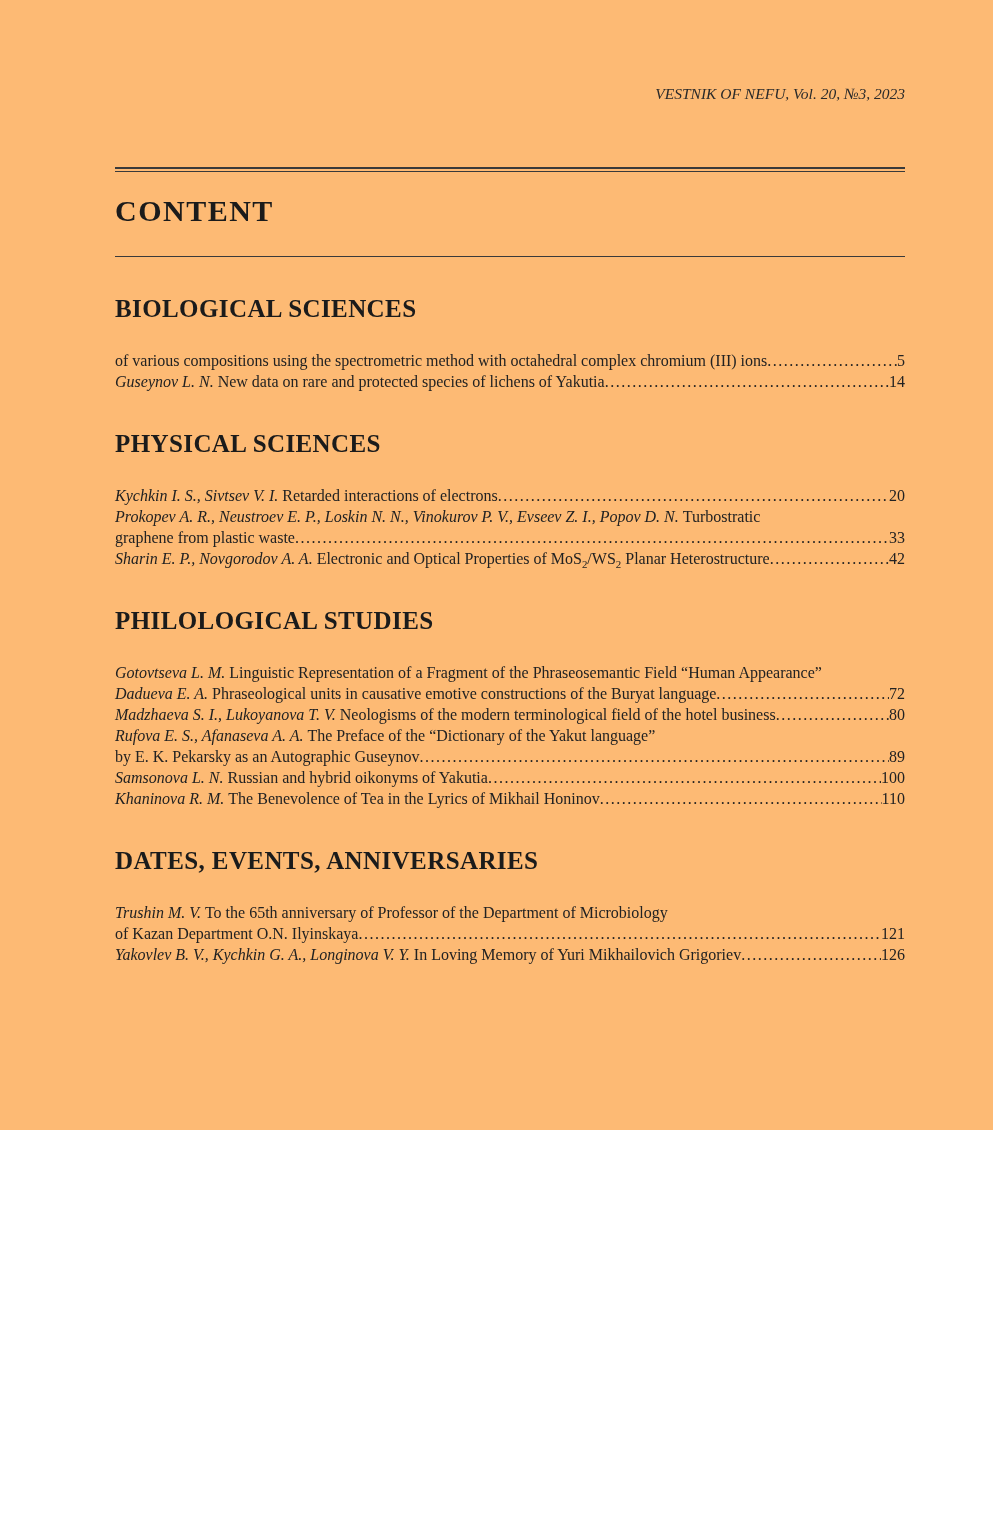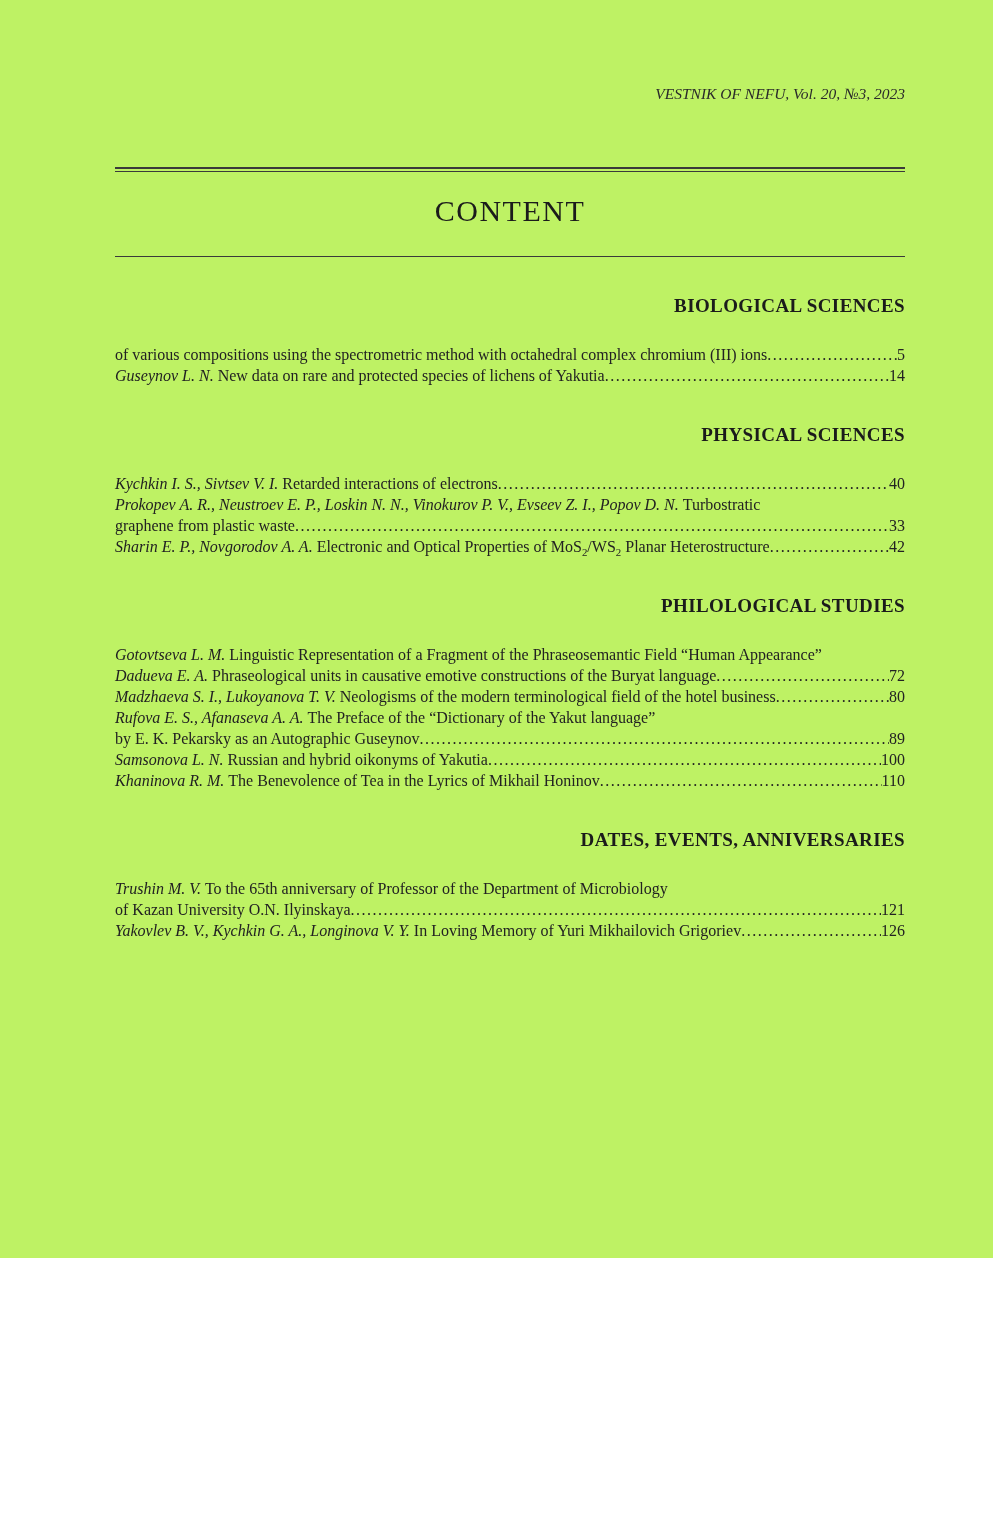--- a/index.html
+++ b/index.html
@@ -4,22 +4,22 @@
 <style>
   * { margin: 0; padding: 0; box-sizing: border-box; }
   html, body { background: #ffffff; }
   body {
     font-family: "Liberation Serif", "DejaVu Serif", serif;
     color: #222222;
   }
   .page {
     position: relative;
     width: 993px;
-    height: 1258px;
-    background: #bef264;
+    height: 1130px;
+    background: #fdba74;
     overflow: hidden;
   }
   .inner {
     position: absolute;
     left: 115px;
     top: 0;
     width: 790px;
   }
   .journal-header {
     padding-top: 84px;
@@ -30,35 +30,35 @@
     color: #2a2a2a;
   }
   .double-rule {
     margin-top: 64px;
     height: 5px;
     border-top: 2px solid #3a3a3a;
     border-bottom: 1.5px solid #3a3a3a;
   }
   .doc-title {
     margin-top: 22px;
-    text-align: center;
+    text-align: left;
     font-size: 30px;
-    font-weight: normal;
+    font-weight: bold;
     letter-spacing: 1.5px;
     color: #1b1b1b;
   }
   .single-rule {
     margin-top: 28px;
     border-top: 1.6px solid #3a3a3a;
     height: 0;
   }
   .section-heading {
     margin: 38px 0 27px 0;
-    text-align: right;
-    font-size: 19px;
+    text-align: left;
+    font-size: 25px;
     font-weight: bold;
     letter-spacing: 0.4px;
     color: #1b1b1b;
   }
   .entries { font-size: 16px; line-height: 21px; }
   .entry { }
   .line { white-space: nowrap; }
   .line.last {
     display: flex;
     align-items: flex-start;
@@ -128,21 +128,21 @@
             </div>
           </div>
         </section>
         <section class="toc-section">
           <h2 class="section-heading">PHYSICAL SCIENCES</h2>
           <div class="entries">
             <div class="entry">
               <div class="line last">
                 <span class="txt"><span class="authors">Kychkin I. S., Sivtsev V. I. </span>Retarded interactions of electrons</span>
                 <span class="dots"></span>
-                <span class="pg">40</span>
+                <span class="pg">20</span>
               </div>
             </div>
             <div class="entry">
               <div class="line"><span class="txt"><span class="authors">Prokopev A. R., Neustroev E. P., Loskin N. N., Vinokurov P. V., Evseev Z. I., Popov D. N. </span>Turbostratic</span></div>
               <div class="line last">
                 <span class="txt">graphene from plastic waste</span>
                 <span class="dots"></span>
                 <span class="pg">33</span>
               </div>
             </div>
@@ -198,21 +198,21 @@
               </div>
             </div>
           </div>
         </section>
         <section class="toc-section">
           <h2 class="section-heading">DATES, EVENTS, ANNIVERSARIES</h2>
           <div class="entries">
             <div class="entry">
               <div class="line"><span class="txt"><span class="authors">Trushin M. V. </span>To the 65th anniversary of Professor of the Department of Microbiology</span></div>
               <div class="line last">
-                <span class="txt">of Kazan University O.N. Ilyinskaya</span>
+                <span class="txt">of Kazan Department O.N. Ilyinskaya</span>
                 <span class="dots"></span>
                 <span class="pg">121</span>
               </div>
             </div>
             <div class="entry">
               <div class="line last">
                 <span class="txt"><span class="authors">Yakovlev B. V., Kychkin G. A., Longinova V. Y. </span>In Loving Memory of Yuri Mikhailovich Grigoriev</span>
                 <span class="dots"></span>
                 <span class="pg">126</span>
               </div>

